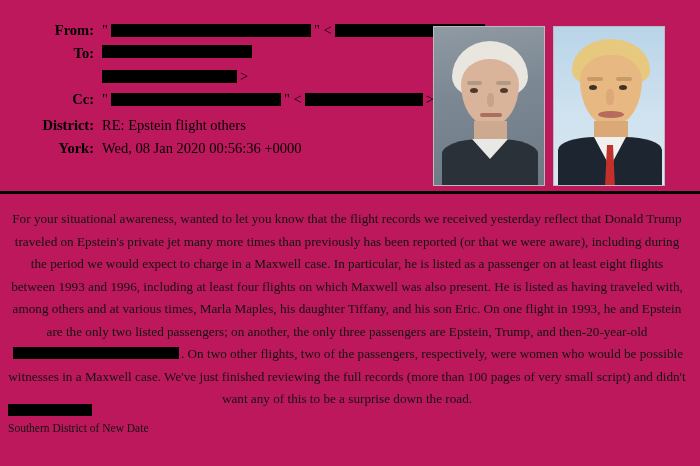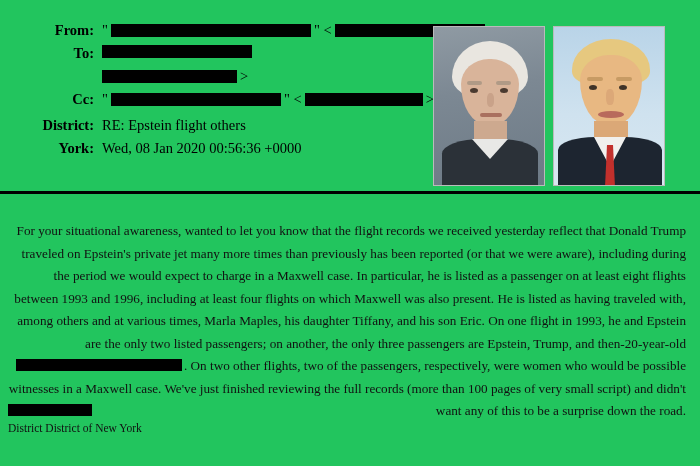--- a/index.html
+++ b/index.html
@@ -6,21 +6,21 @@
   html, body {
     margin: 0; padding: 0;
     width: 700px; height: 466px;
     background: #ffffff;
     font-family: "Liberation Serif", serif;
     overflow: hidden;
   }
   #page {
     position: relative;
     width: 700px; height: 466px;
-    background: #22c55e;
+    background: #be185d;
   }
 
   
   .header-block {
     position: absolute;
     left: 0; top: 22px;
     width: 700px;
     padding-left: 40px;
   }
   .hdr-row {
@@ -218,27 +218,27 @@
   .rule {
     position: absolute;
     left: 0; top: 191px;
     width: 700px; height: 3px;
     background: #000;
   }
 
   
   .body-text {
     position: absolute;
-    left: 8px; top: 220px;
+    left: 8px; top: 208px;
     width: 678px;
     font-family: "Liberation Serif", serif;
     font-size: 13.2px;
     line-height: 22.5px;
     color: #111;
-    text-align: right;
+    text-align: center;
   }
   .body-text .redact-inline {
     display: inline-block;
     background: #000;
     height: 12px;
     width: 166px;
     vertical-align: -1px;
     margin: 0 2px;
   }
 
@@ -347,16 +347,16 @@
   </div>
 
   <div class="rule"></div>
 
   <div class="body-text">
     <span>For your situational awareness, wanted to let you know that the flight records we received yesterday reflect that Donald Trump traveled on Epstein's private jet many more times than previously has been reported (or that we were aware), including during the period we would expect to charge in a Maxwell case.  In particular, he is listed as a passenger on at least eight flights between 1993 and 1996, including at least four flights on which Maxwell was also present.  He is listed as having traveled with, among others and at various times, Marla Maples, his daughter Tiffany, and his son Eric.  On one flight in 1993, he and Epstein are the only two listed passengers; on another, the only three passengers are Epstein, Trump, and then-20-year-old</span><span class="redact-inline"></span><span>.  On two other flights, two of the passengers, respectively, were women who would be possible witnesses in a Maxwell case.  We've just finished reviewing the full records (more than 100 pages of very small script) and didn't want any of this to be a surprise down the road.</span>
   </div>
 
   <div class="sig">
     <span class="sig-redact"></span>
-    <div class="sig-line">District District of New York</div>
+    <div class="sig-line">Southern District of New Date</div>
   </div>
 
 </div>
 
 </body></html>

